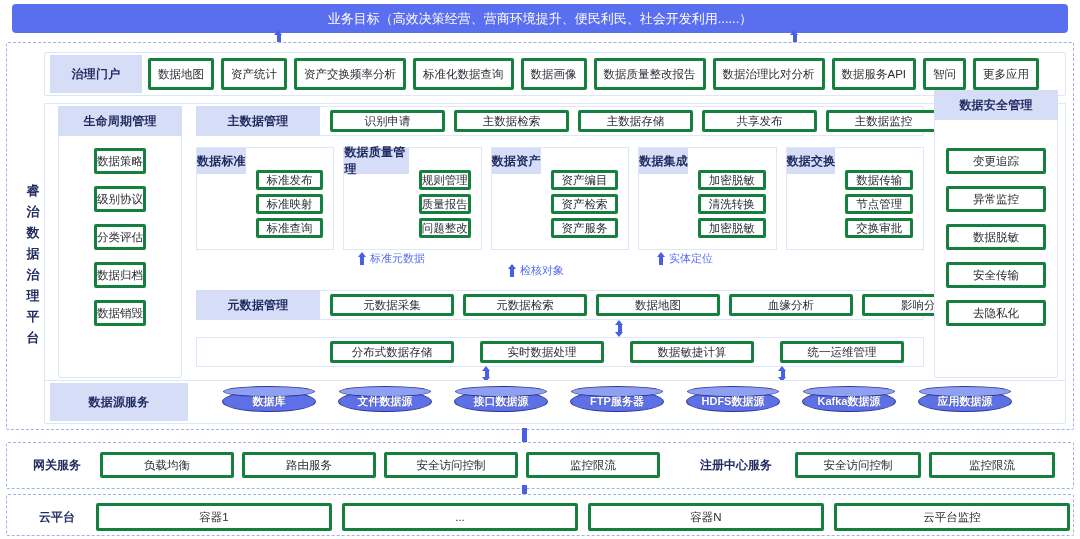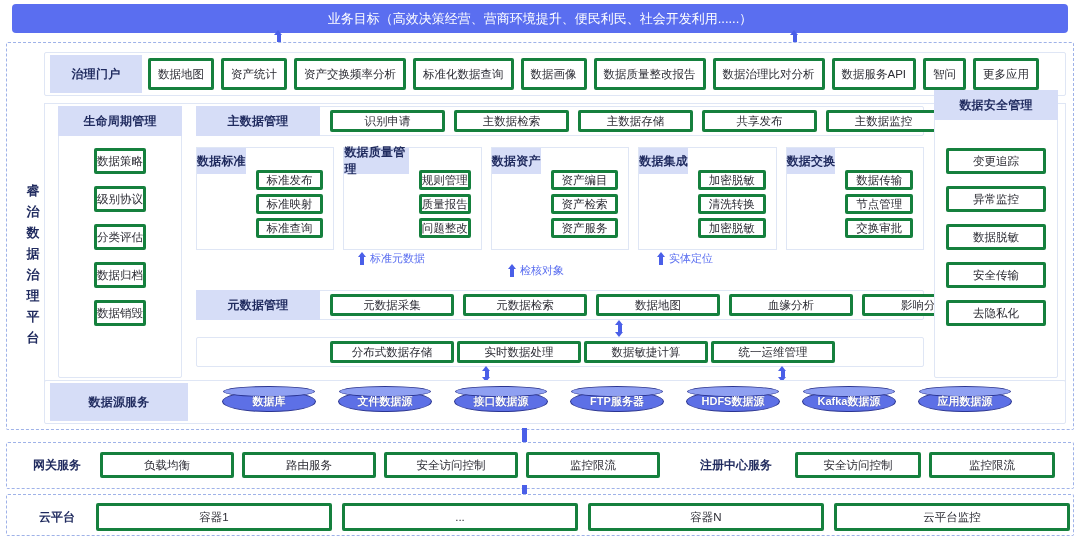--- a/index.html
+++ b/index.html
@@ -117,21 +117,21 @@
                       border-right:4px solid transparent; border-bottom:5px solid #4a5fe8; }
 
   
   .meta-panel { position: absolute; left: 196px; top: 290px; width: 728px; height: 30px; }
   .meta-hdr   { position: absolute; left: 196px; top: 290px; width: 124px; height: 30px; }
   .meta-items { position: absolute; left: 330px; top: 294px; height: 22px; display:flex; gap: 9px; }
   .meta-items .cell { width: 124px; height: 22px; }
 
   .rt-panel { position: absolute; left: 196px; top: 337px; width: 728px; height: 30px; }
   .rt-hdr   { position: absolute; left: 196px; top: 337px; width: 124px; height: 30px; margin-top: 44px; }
-  .rt-items { position: absolute; left: 330px; top: 341px; height: 22px; display:flex; gap: 3px; }
+  .rt-items { position: absolute; left: 330px; top: 341px; height: 22px; display:flex; gap: 26px; }
   .rt-items .cell { width: 124px; height: 22px; }
 
   
   .ds-panel { position: absolute; left: 44px; top: 380px; width: 1022px; height: 44px; }
   .ds-hdr   { position: absolute; left: 50px; top: 383px; width: 138px; height: 38px; }
   .ds-items { position: absolute; left: 222px; top: 386px; height: 32px; display:flex; gap: 22px; }
 
   .cyl { position: relative; width: 94px; height: 30px; }
   .cyl .body {
     position:absolute; left:0; top:5px; width:94px; height:21px;

